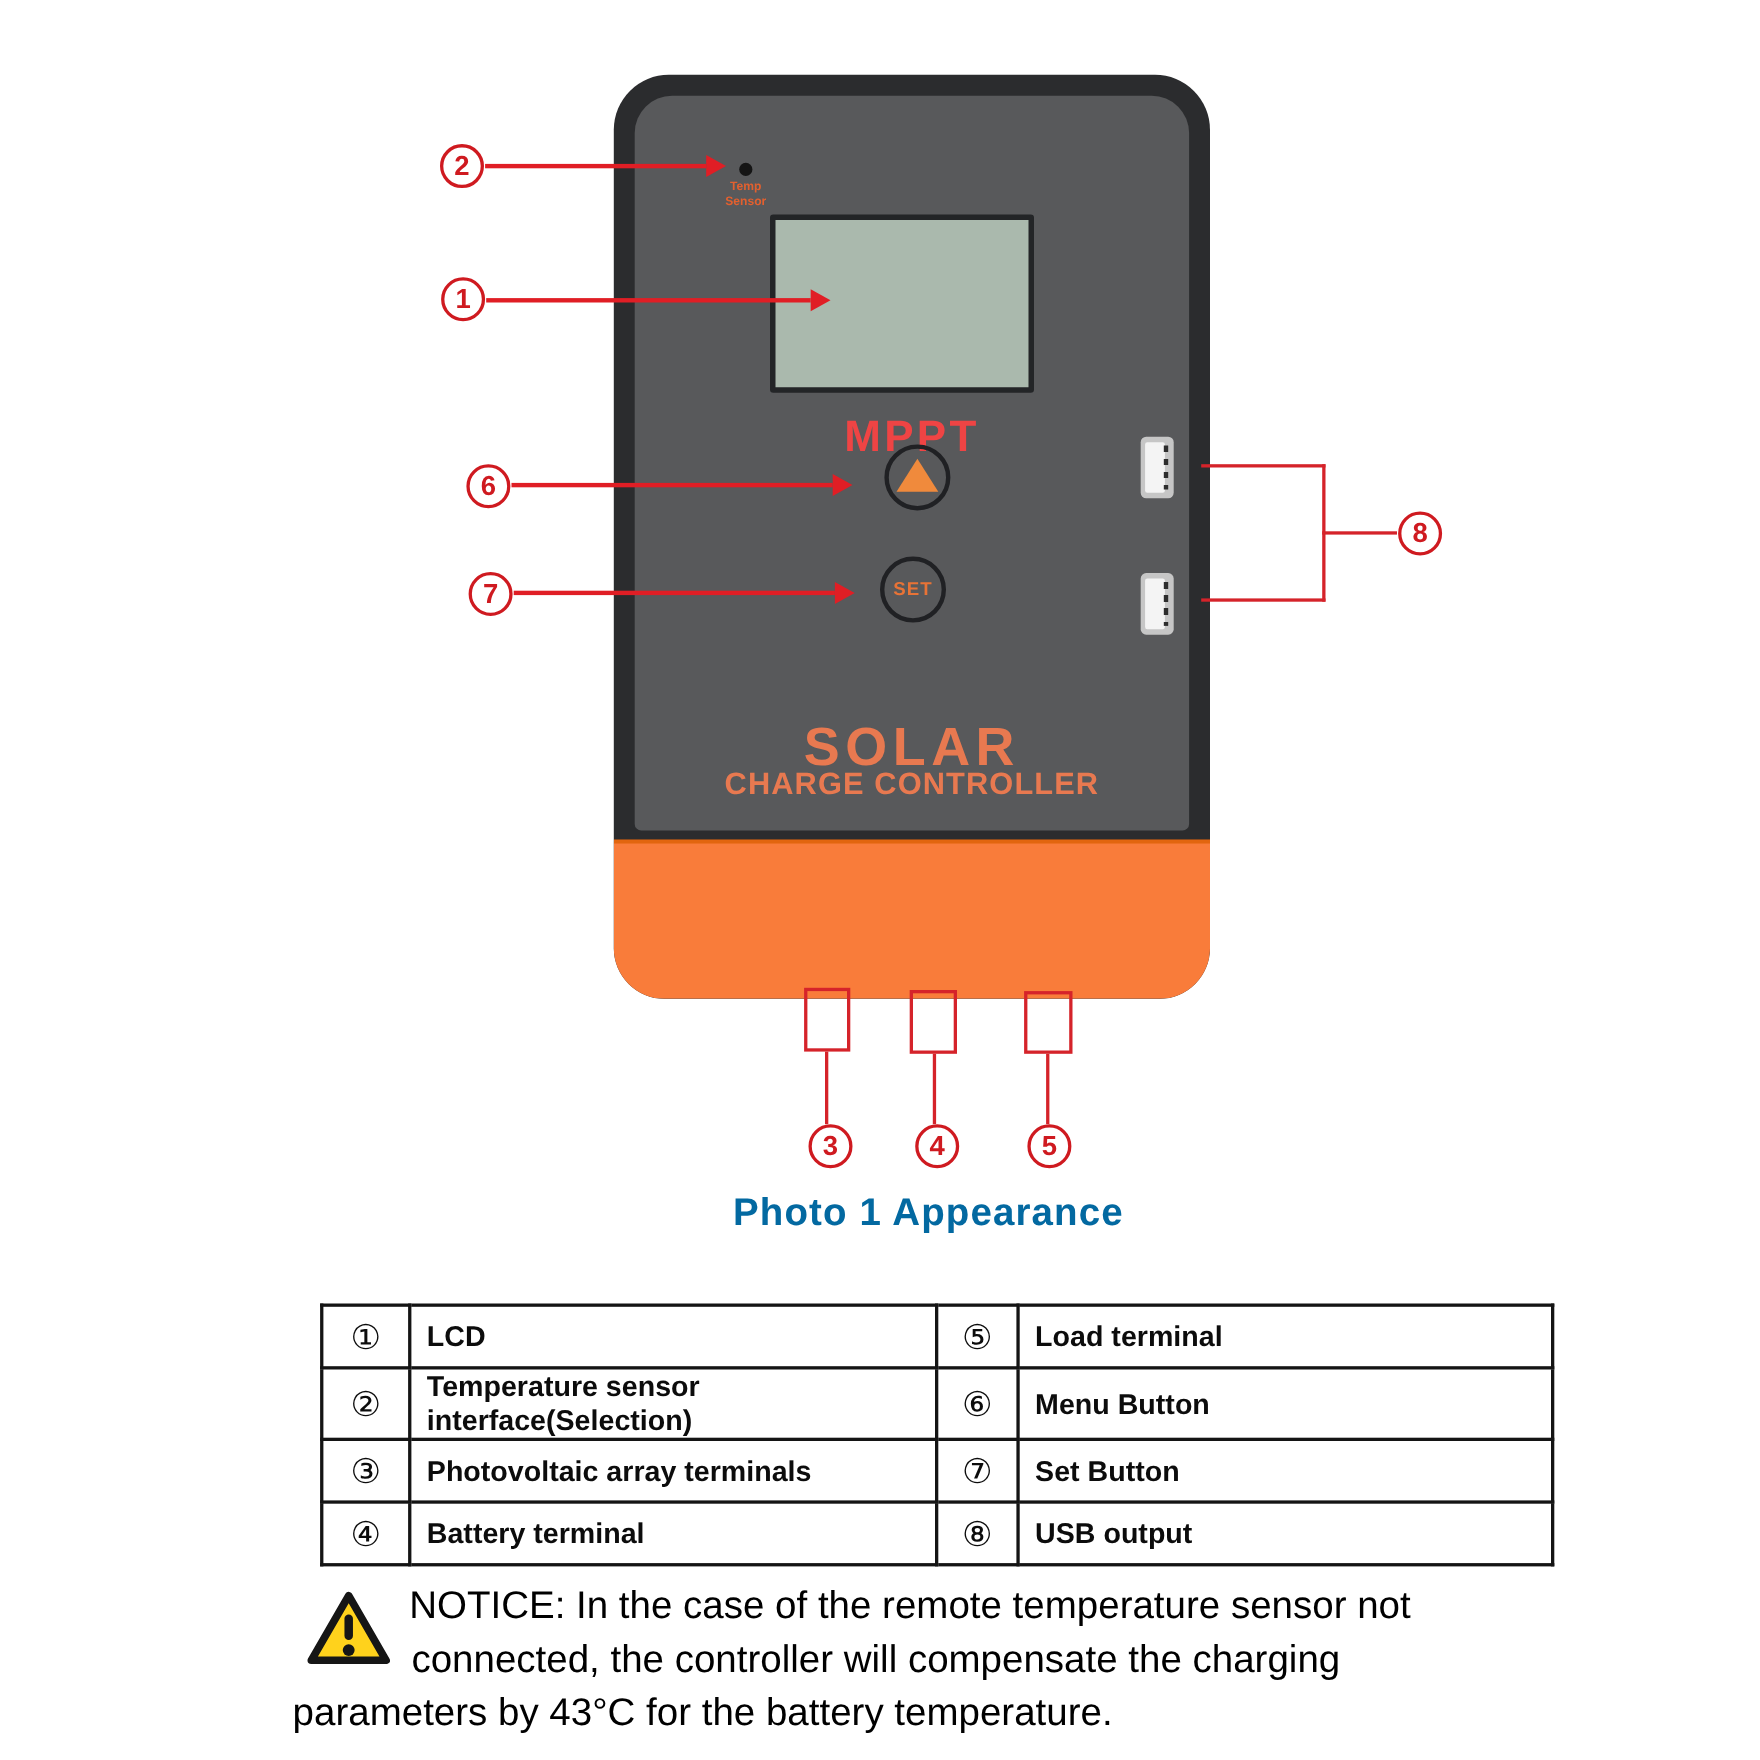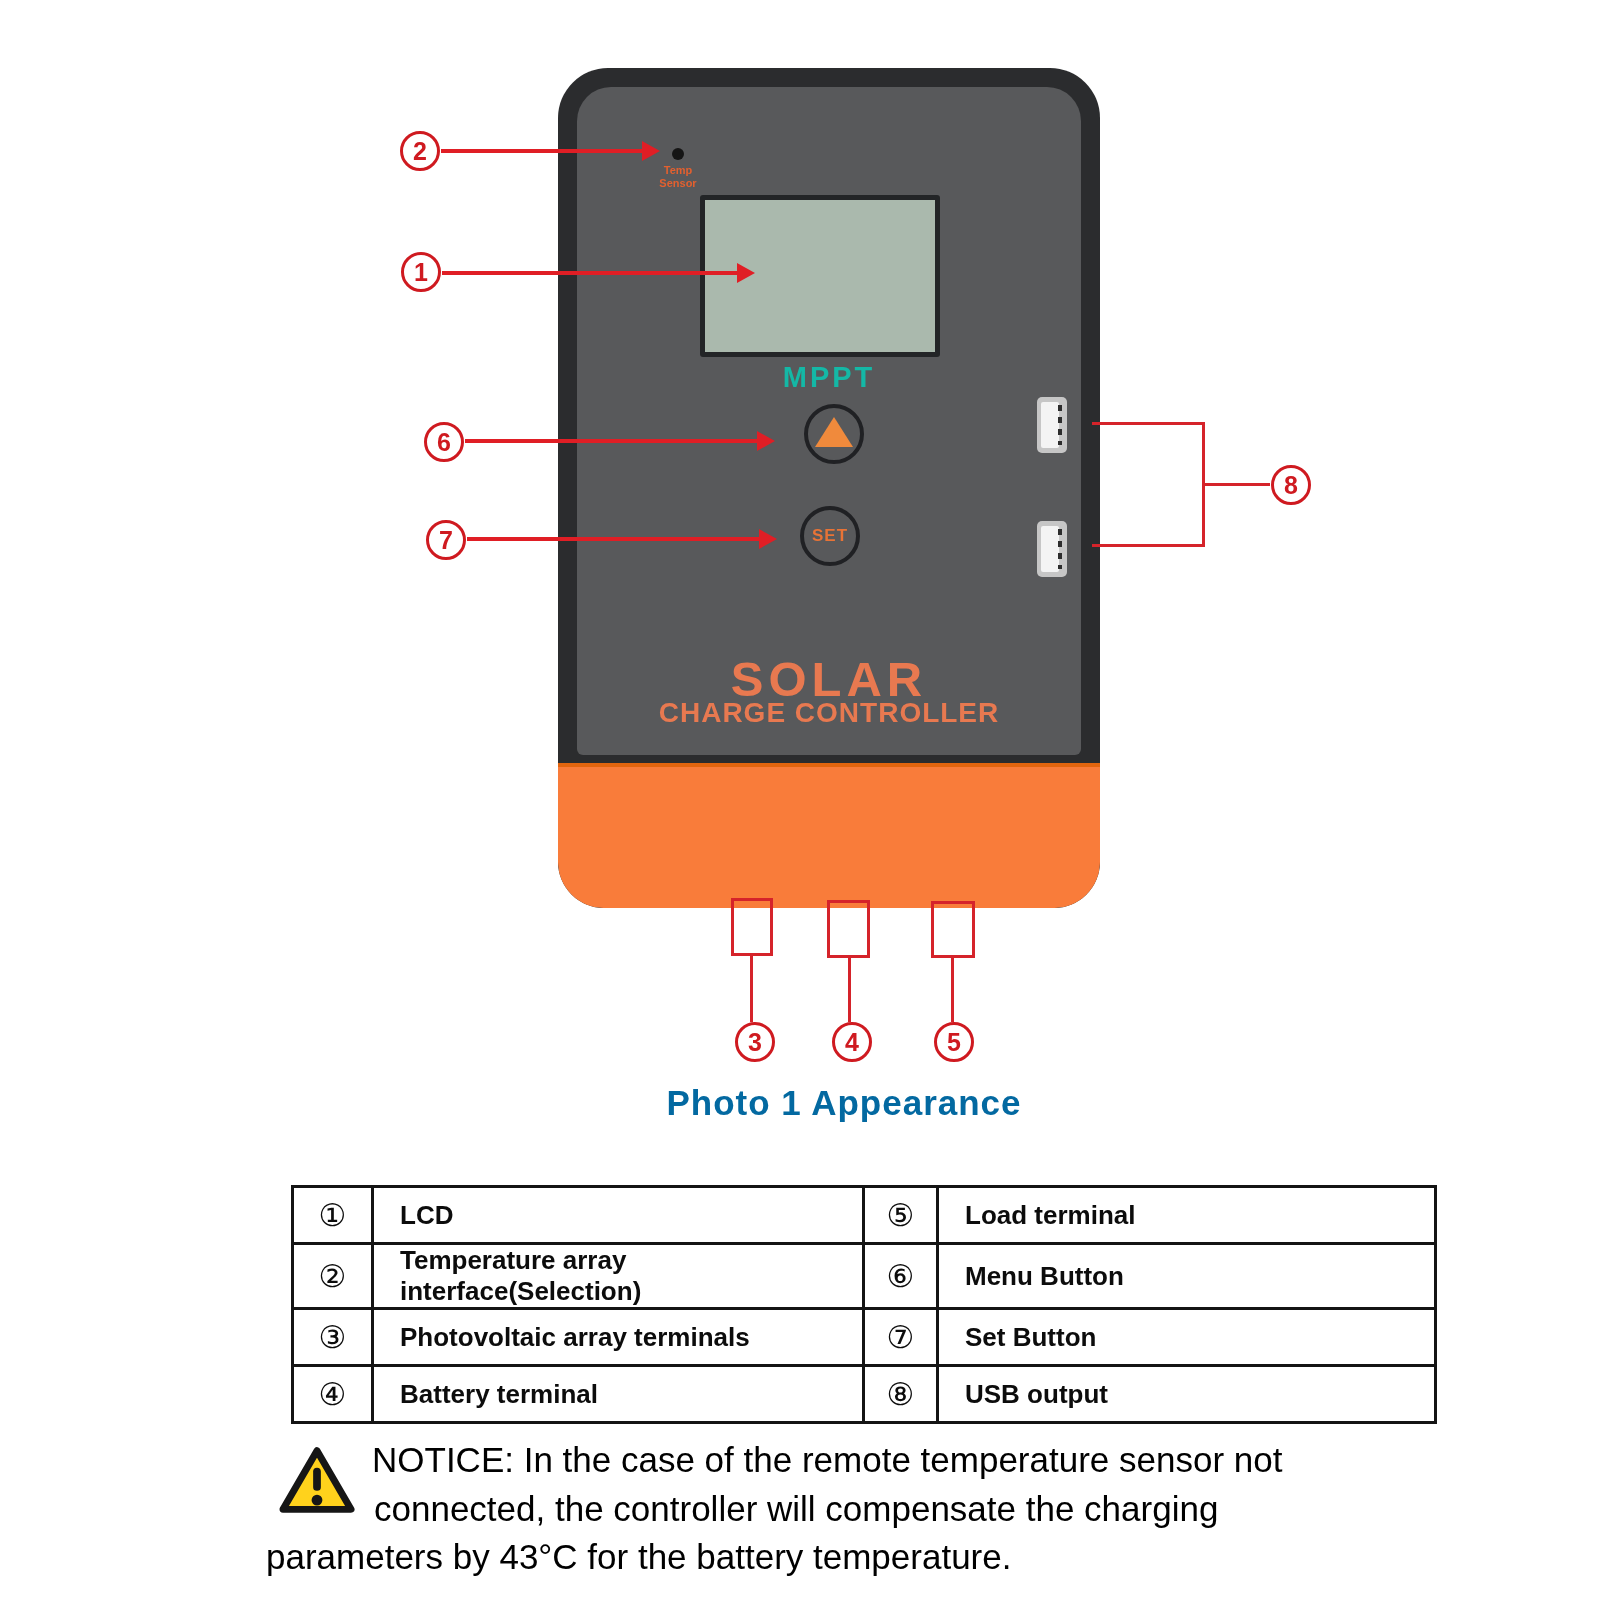--- a/index.html
+++ b/index.html
@@ -11,22 +11,22 @@
           background:#2b2c2e;border-radius:50px 50px 46px 46px;overflow:hidden;}
   .panel{position:absolute;left:19px;top:19px;width:504px;height:668px;
          background:#58595b;border-radius:34px 34px 6px 6px;}
   .orange-cap{position:absolute;left:0;top:695px;width:542px;height:145px;
               background:#f97c3a;border-radius:0 0 44px 44px;border-top:4px solid #e2650e;box-sizing:border-box;}
   .temp-dot{position:absolute;left:114px;top:80px;width:12px;height:12px;border-radius:50%;background:#151515;}
   .temp-label{position:absolute;left:83px;top:96px;width:74px;text-align:center;
               font-size:11px;line-height:13px;font-weight:bold;color:#e2602f;}
   .lcd{position:absolute;left:142px;top:127px;width:230px;height:152px;background:#aab9ad;
        border:5px solid #232527;border-radius:3px;box-sizing:content-box;}
-  .mppt{position:absolute;left:0;top:293px;width:100%;text-align:center;
-        font-size:29px;font-weight:bold;letter-spacing:3px;color:#14b8a6;}
+  .mppt{position:absolute;left:0;top:307px;width:100%;text-align:center;
+        font-size:40px;font-weight:bold;letter-spacing:3px;color:#ef4444;}
   .btn-round{position:absolute;width:60px;height:60px;border-radius:50%;border:4px solid #202124;
              box-sizing:border-box;display:flex;align-items:center;justify-content:center;}
   .btn-up{left:246px;top:336px;}
   .btn-set{left:242px;top:438px;font-size:17px;font-weight:bold;color:#e87336;letter-spacing:1px;}
   .tri-up{width:0;height:0;border-left:19px solid transparent;border-right:19px solid transparent;
           border-bottom:30px solid #f08a3c;margin-top:-4px;}
   .usb{position:absolute;width:30px;height:56px;background:#c6c6c6;border-radius:5px;}
   .usb .tongue{position:absolute;left:4px;top:5px;width:18px;height:46px;background:#f4f4f4;border-radius:2px;}
   .usb .pins{position:absolute;right:5px;top:8px;width:4px;height:40px;
              background:repeating-linear-gradient(#2d2d2d 0 6px,transparent 6px 12px);}
@@ -48,21 +48,21 @@
 
   
   .caption{position:absolute;left:584px;top:1083px;width:520px;text-align:center;
            font-size:35px;font-weight:bold;color:#0369a1;letter-spacing:1px;}
 
   
   .legend{position:absolute;left:291px;top:1185px;width:1085px;border-collapse:collapse;table-layout:fixed;}
   .legend td{border:3px solid #141414;height:54px;vertical-align:middle;
              font-size:26px;font-weight:bold;color:#0c0c0c;padding:0;}
   .legend td.num{text-align:center;font-weight:400;font-size:31px;}
-  .legend td.lbl{padding-left:26px;}
+  .legend td.lbl{padding-left:14px;}
   .c-n1{width:77px;} .c-l1{width:462px;} .c-n2{width:71px;} .c-l2{width:469px;}
 
   
   .notice-line{position:absolute;font-size:35px;color:#000000;white-space:nowrap;}
   .nl1{left:372px;top:1440px;}
   .nl2{left:374px;top:1489px;}
   .nl3{left:266px;top:1537px;}
   .warn-icon{position:absolute;left:276px;top:1446px;width:82px;height:68px;}
 </style>
 </head>
@@ -135,21 +135,21 @@
   <table class="legend">
     <tbody>
         <tr>
       <td class="num c-n1">①</td>
       <td class="lbl c-l1">LCD</td>
       <td class="num c-n2">⑤</td>
       <td class="lbl c-l2">Load terminal</td>
     </tr>
     <tr>
       <td class="num">②</td>
-      <td class="lbl">Temperature array interface(Selection)</td>
+      <td class="lbl">Temperature sensor interface(Selection)</td>
       <td class="num">⑥</td>
       <td class="lbl">Menu Button</td>
     </tr>
     <tr>
       <td class="num">③</td>
       <td class="lbl">Photovoltaic array terminals</td>
       <td class="num">⑦</td>
       <td class="lbl">Set Button</td>
     </tr>
     <tr>

